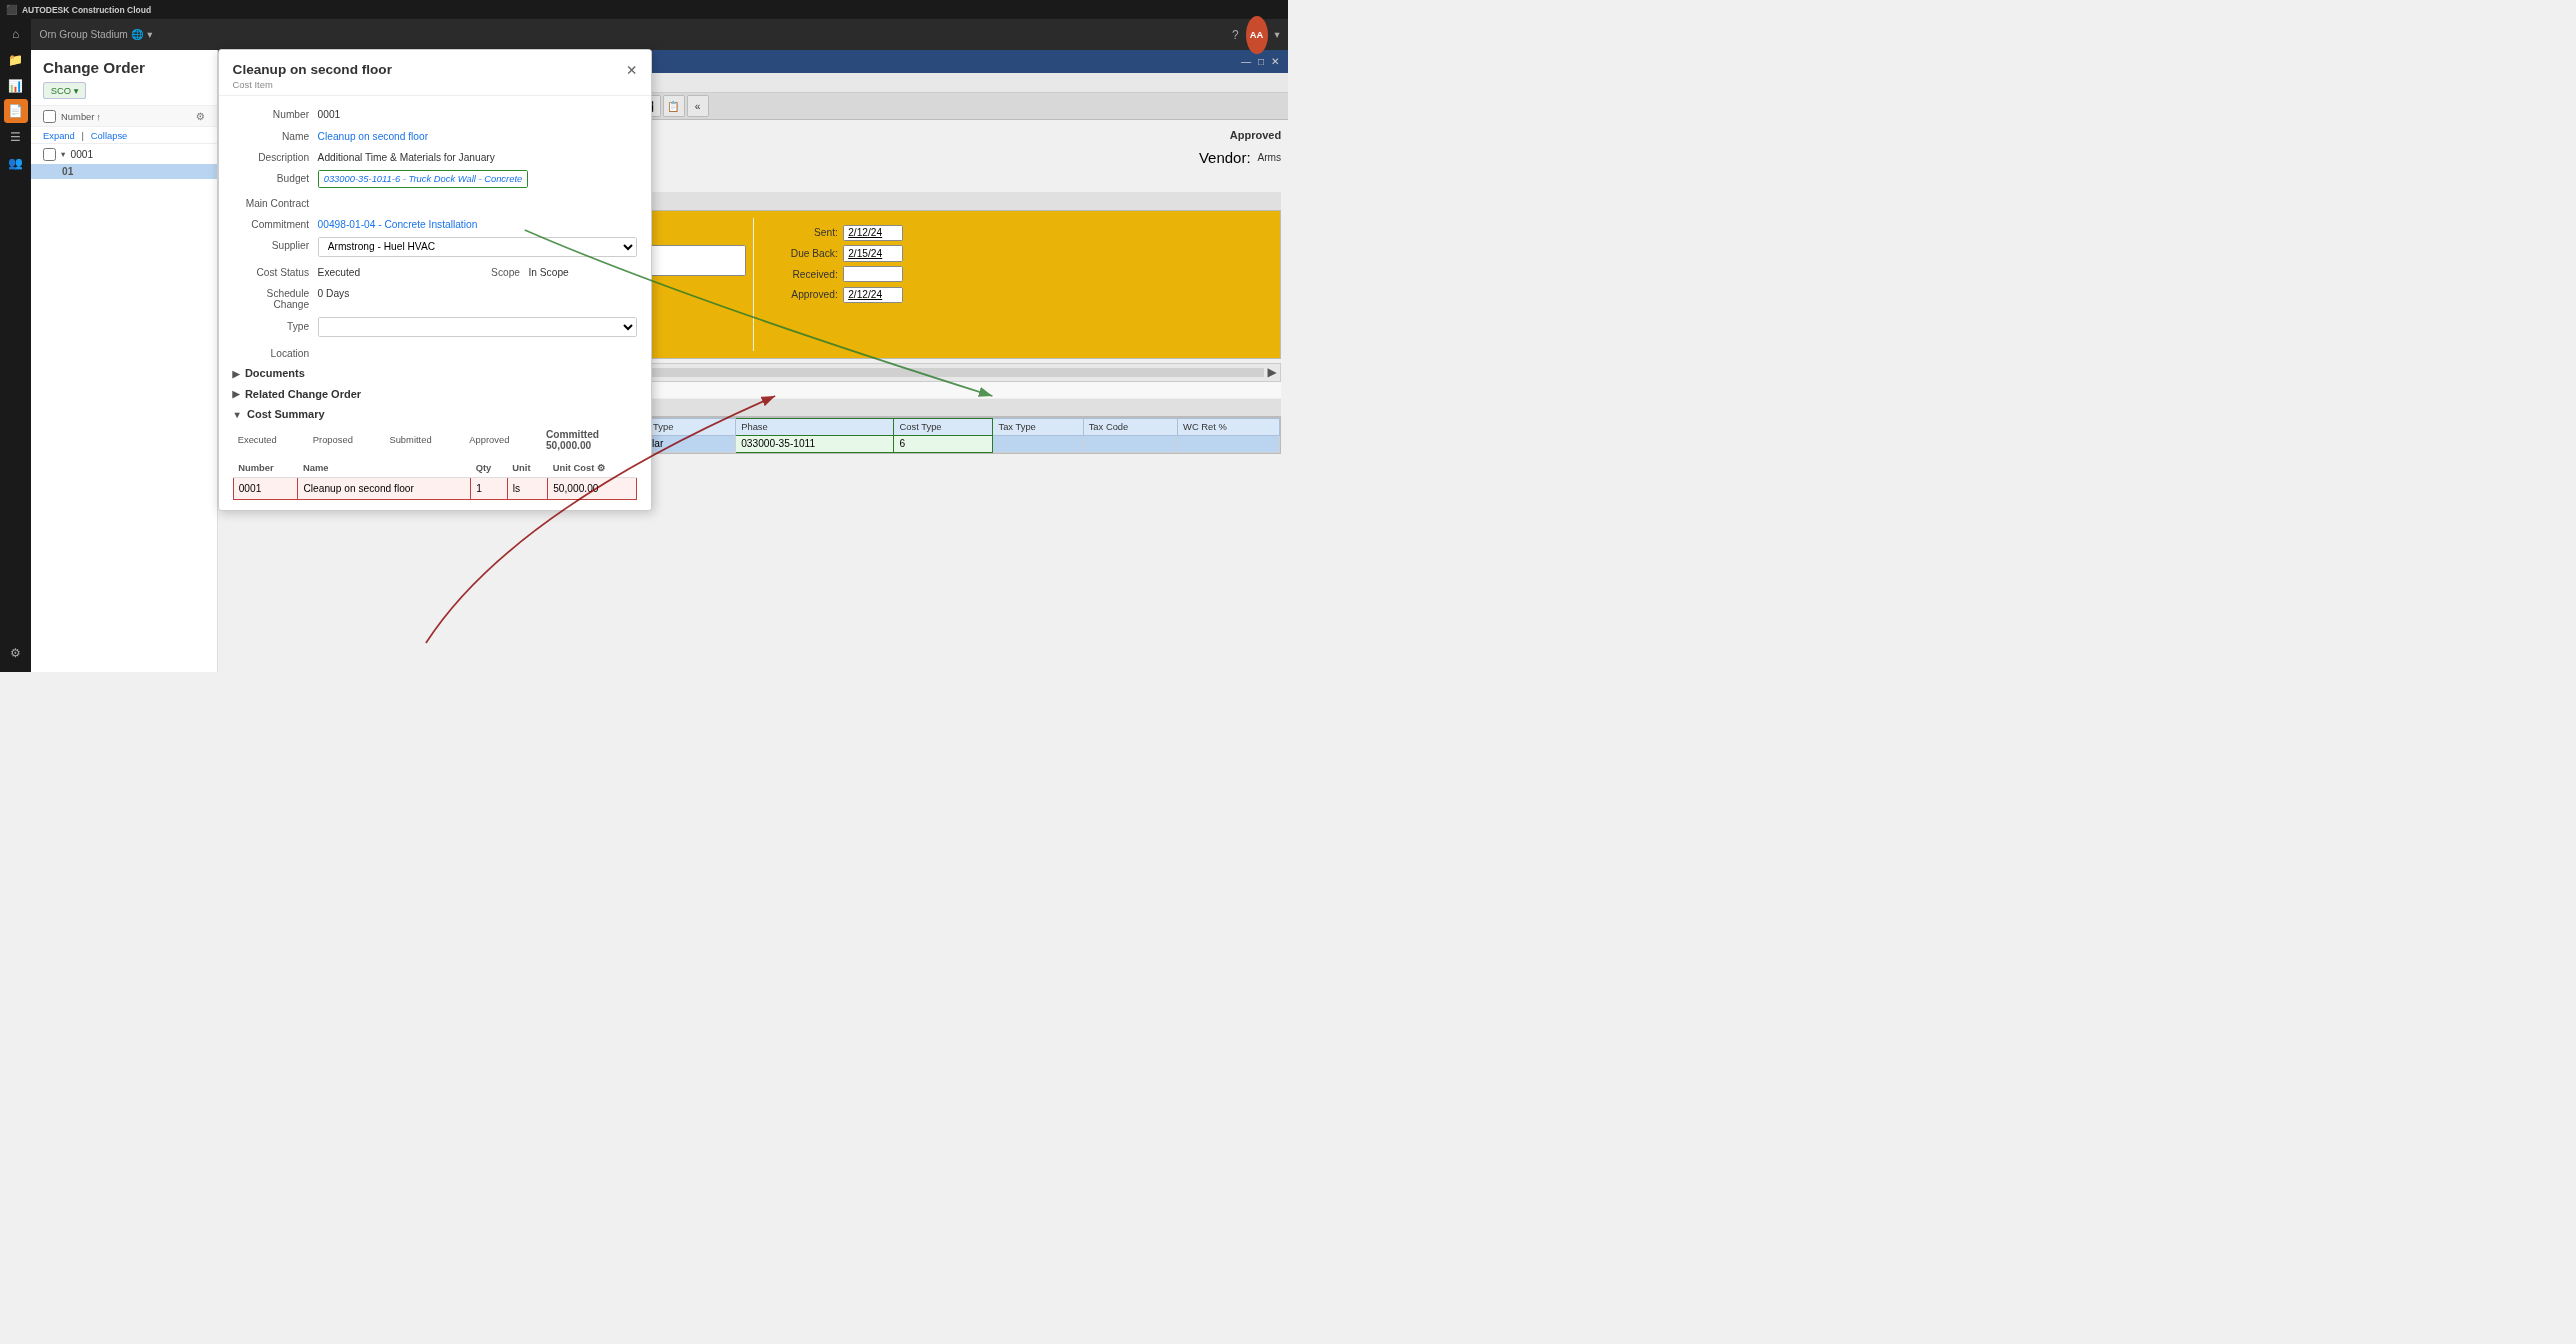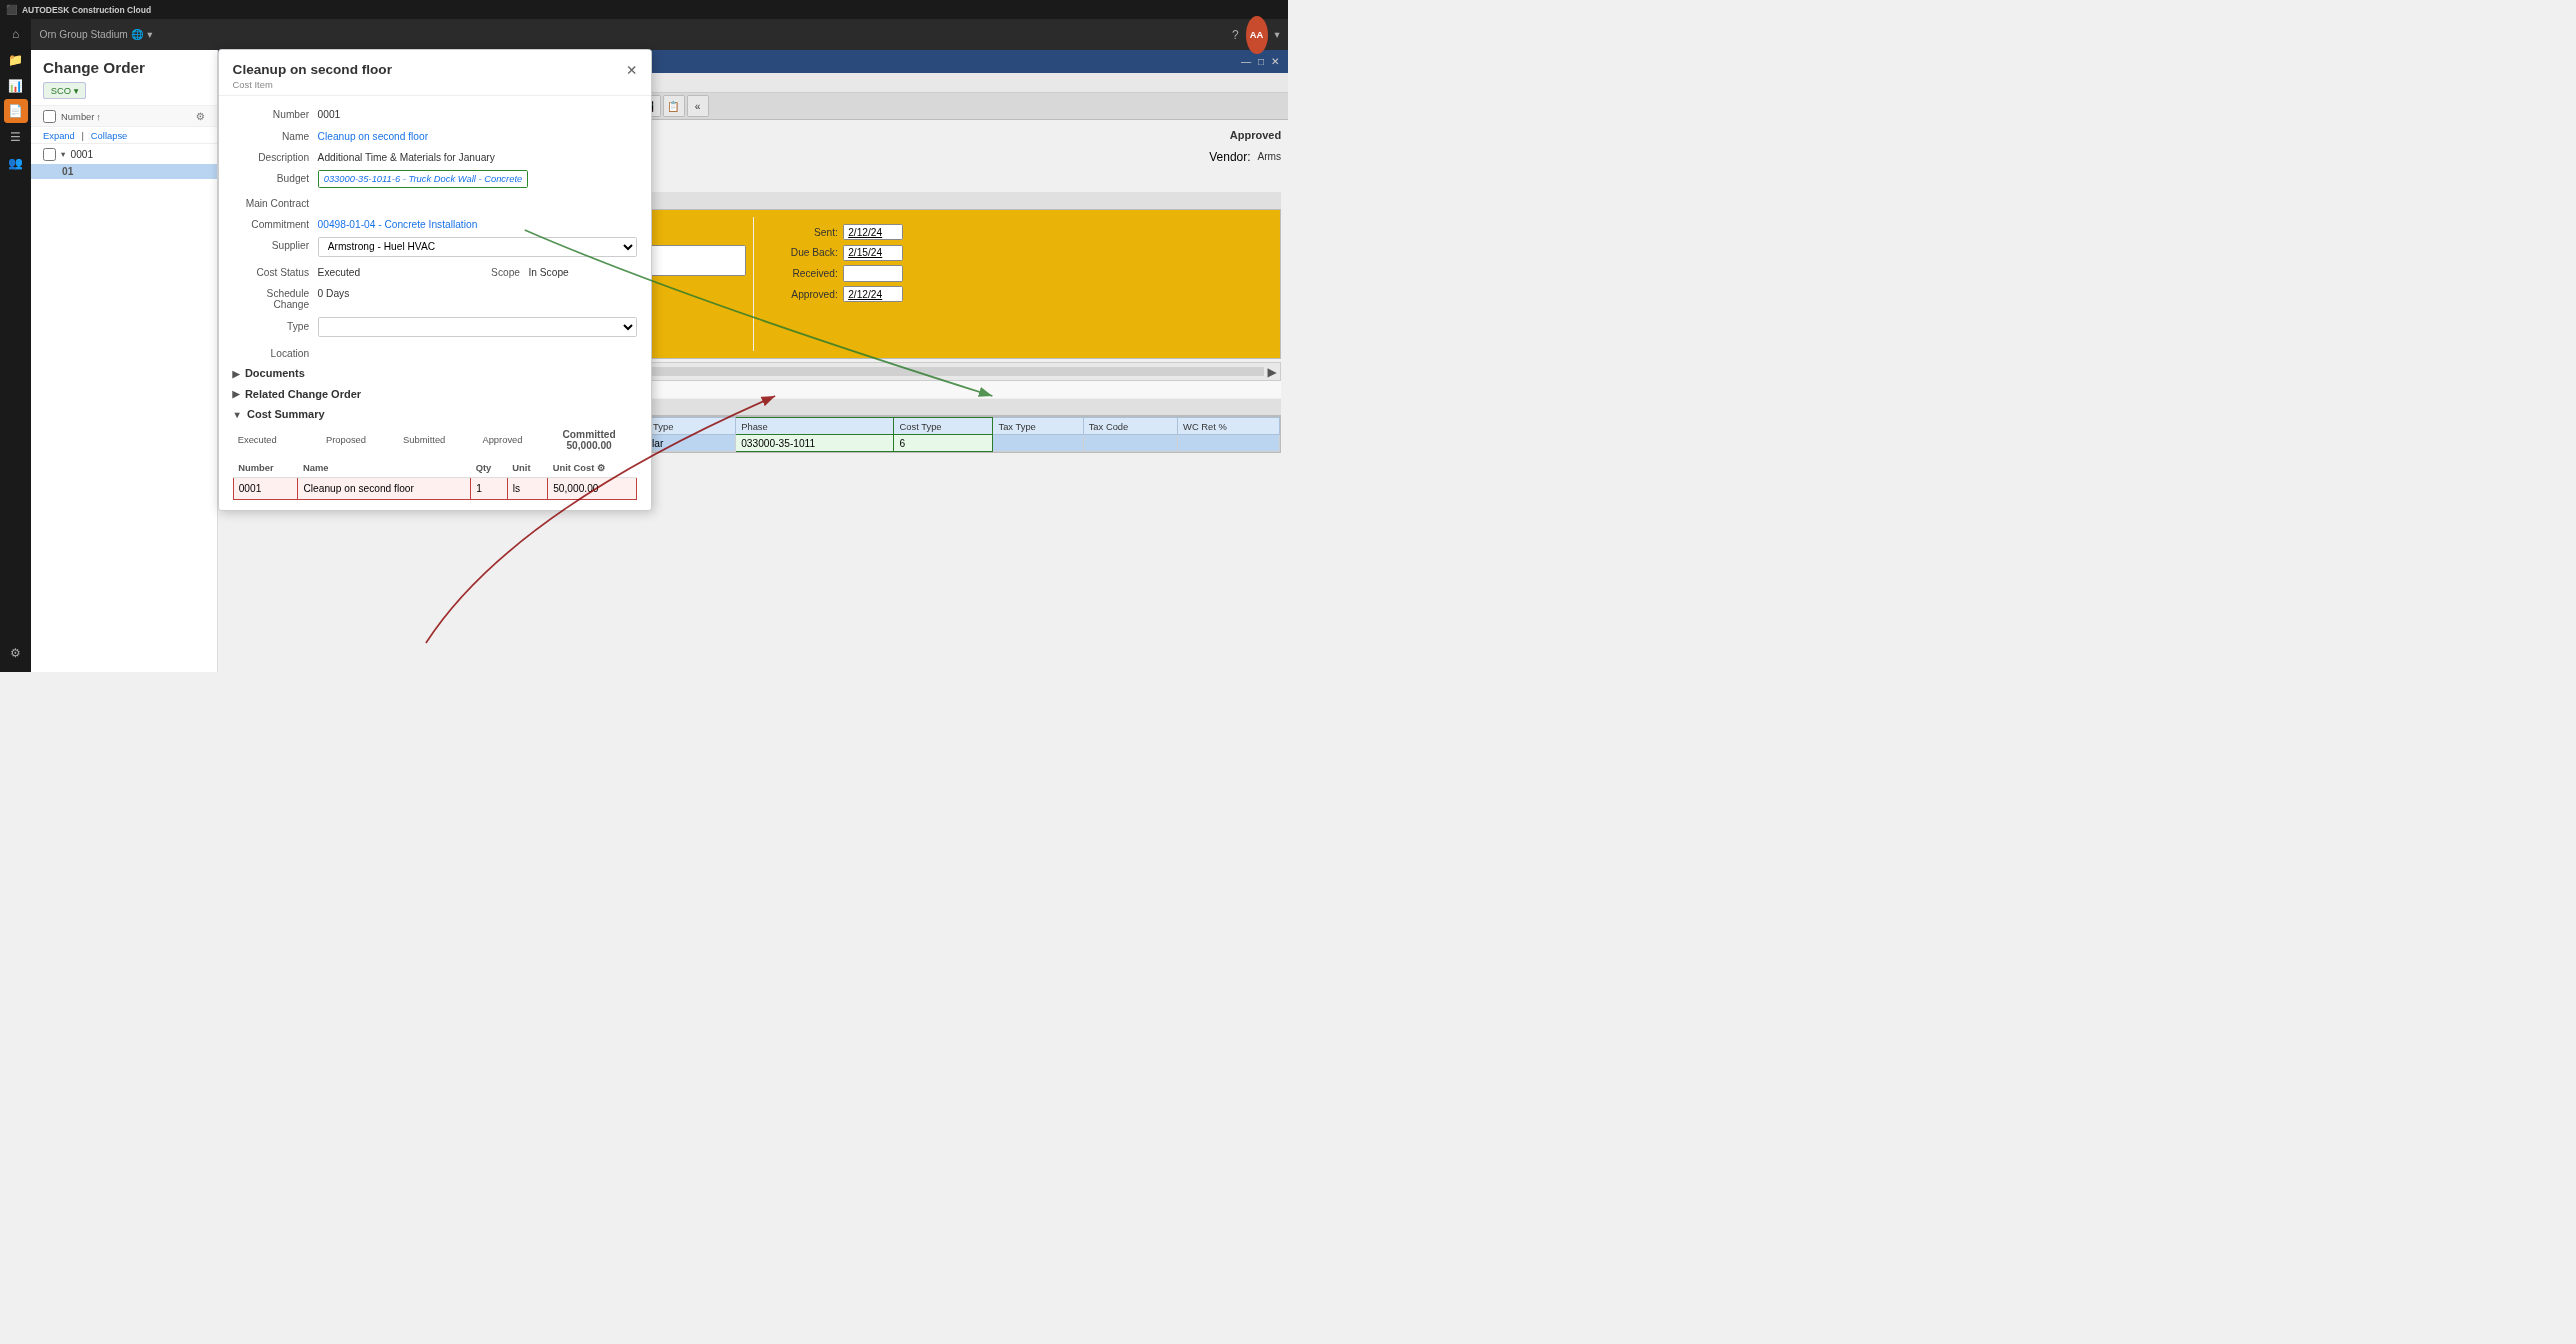--- a/index.html
+++ b/index.html
@@ -50,21 +50,21 @@
     .modal-body { padding: 10.2px 13.6px; overflow-y: auto; max-height: 579px; }
     .form-row { display: flex; align-items: flex-start; margin-bottom: 6.8px; }
     .form-label { width: 85px; font-size: 10.2px; color: #555; padding-top: 3.4px; flex-shrink: 0; text-align: right; padding-right: 8.5px; }
     .form-value { font-size: 10.2px; color: #1a73e8; flex: 1; padding-top: 3.4px; }
     .form-value.black { color: #333; }
     .form-value-box { border: 1.7px solid #2a8a2a; background: #fff; padding: 2.6px 5.1px; font-size: 9.4px; color: #1a73e8; border-radius: 1.7px; display: inline-block; font-style: italic; }
     .section-header { font-size: 11px; font-weight: bold; color: #333; margin: 8.5px 0 5.1px; display: flex; align-items: center; gap: 5.1px; cursor: pointer; }
     .section-toggle { color: #555; font-size: 9.4px; }
     .form-select { border: 0.9px solid #ccc; padding: 2.6px 5.1px; font-size: 10.2px; width: 100%; border-radius: 1.7px; background: #fff; }
     .cost-summary-table { width: 100%; border-collapse: collapse; margin-top: 5.1px; }
-    .cost-summary-table th { font-size: 9.4px; color: #555; padding: 3.4px 5.1px; text-align: center; font-weight: normal; }
+    .cost-summary-table th { font-size: 9.4px; color: #555; padding: 3.4px 5.1px; text-align: left; font-weight: normal; }
     .cost-summary-table th:first-child { text-align: left; }
     .cost-summary-table .committed { font-weight: bold; font-size: 10.2px; }
     .cost-items-table { width: 100%; border-collapse: collapse; margin-top: 5.1px; }
     .cost-items-table th { font-size: 9.4px; color: #555; padding: 3.4px 5.1px; border-bottom: 0.9px solid #ddd; text-align: left; }
     .cost-items-table td { font-size: 10.2px; padding: 5.1px; border: 0.9px solid #e0b0b0; }
     .cost-items-table tr.highlighted td { background: #fff0f0; border: 0.9px solid #c04040; }
 
     
     .erp-panel { flex: 1; background: #f0f0f0; display: flex; flex-direction: column; }
     .erp-title-bar { background: #2b4a7c; height: 24px; display: flex; align-items: center; padding: 0 8.5px; gap: 6.8px; }
@@ -368,21 +368,21 @@
         <div class="erp-form-row">
           <div class="erp-form-label">Project:</div>
           <input class="erp-form-input" style="width: 60px;" value="00498-01">
           <span class="erp-form-text">Orn Group Stadium</span>
           <div class="erp-status">Approved</div>
         </div>
         <div class="erp-form-row">
           <div class="erp-form-label">Subcontract:</div>
           <input class="erp-form-input yellow" style="width: 102px;" value="00498-01-04">
           <span class="erp-form-text">Concrete Installation</span>
-          <div style="margin-left:auto;font-size:12px;">Vendor:</div>
+          <div style="margin-left:auto;font-size:15px;">Vendor:</div>
           <span class="erp-form-text">Arms</span>
         </div>
         <div class="erp-form-row">
           <div class="erp-form-label">Subcontract CO:</div>
           <input class="erp-form-input yellow" style="width: 25.6px;" value="1">
           <span class="erp-form-text">Additional Time &amp; Materials</span>
         </div>
       </div>
 
       <div class="erp-tabs">

